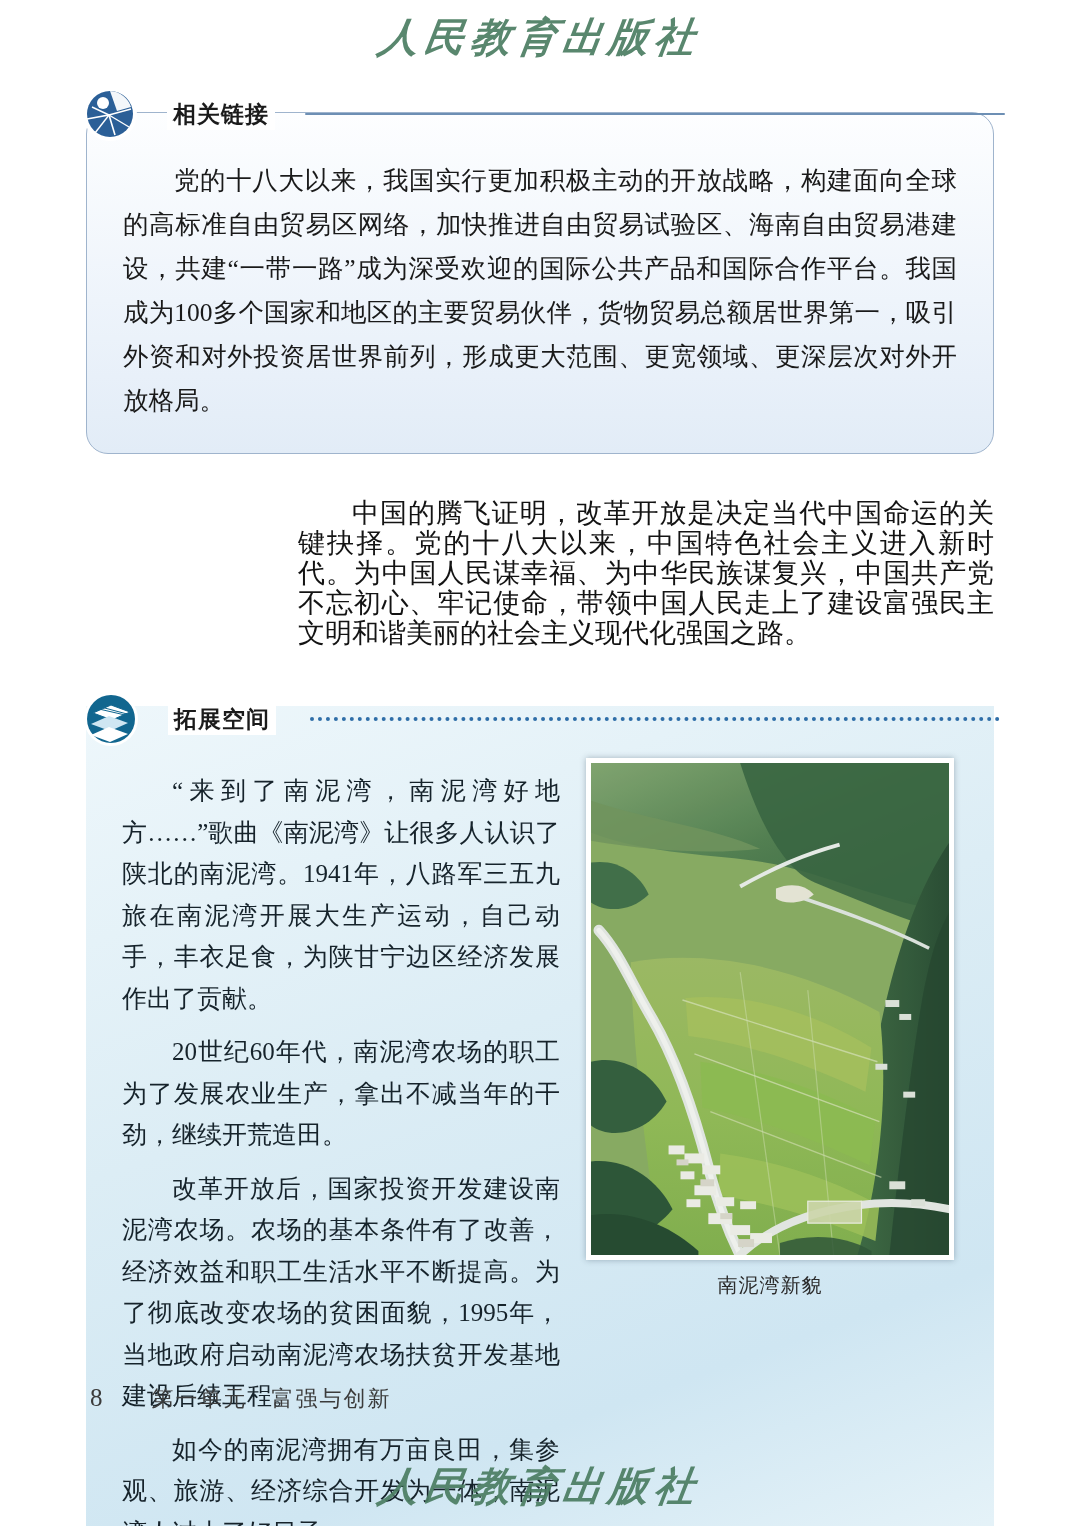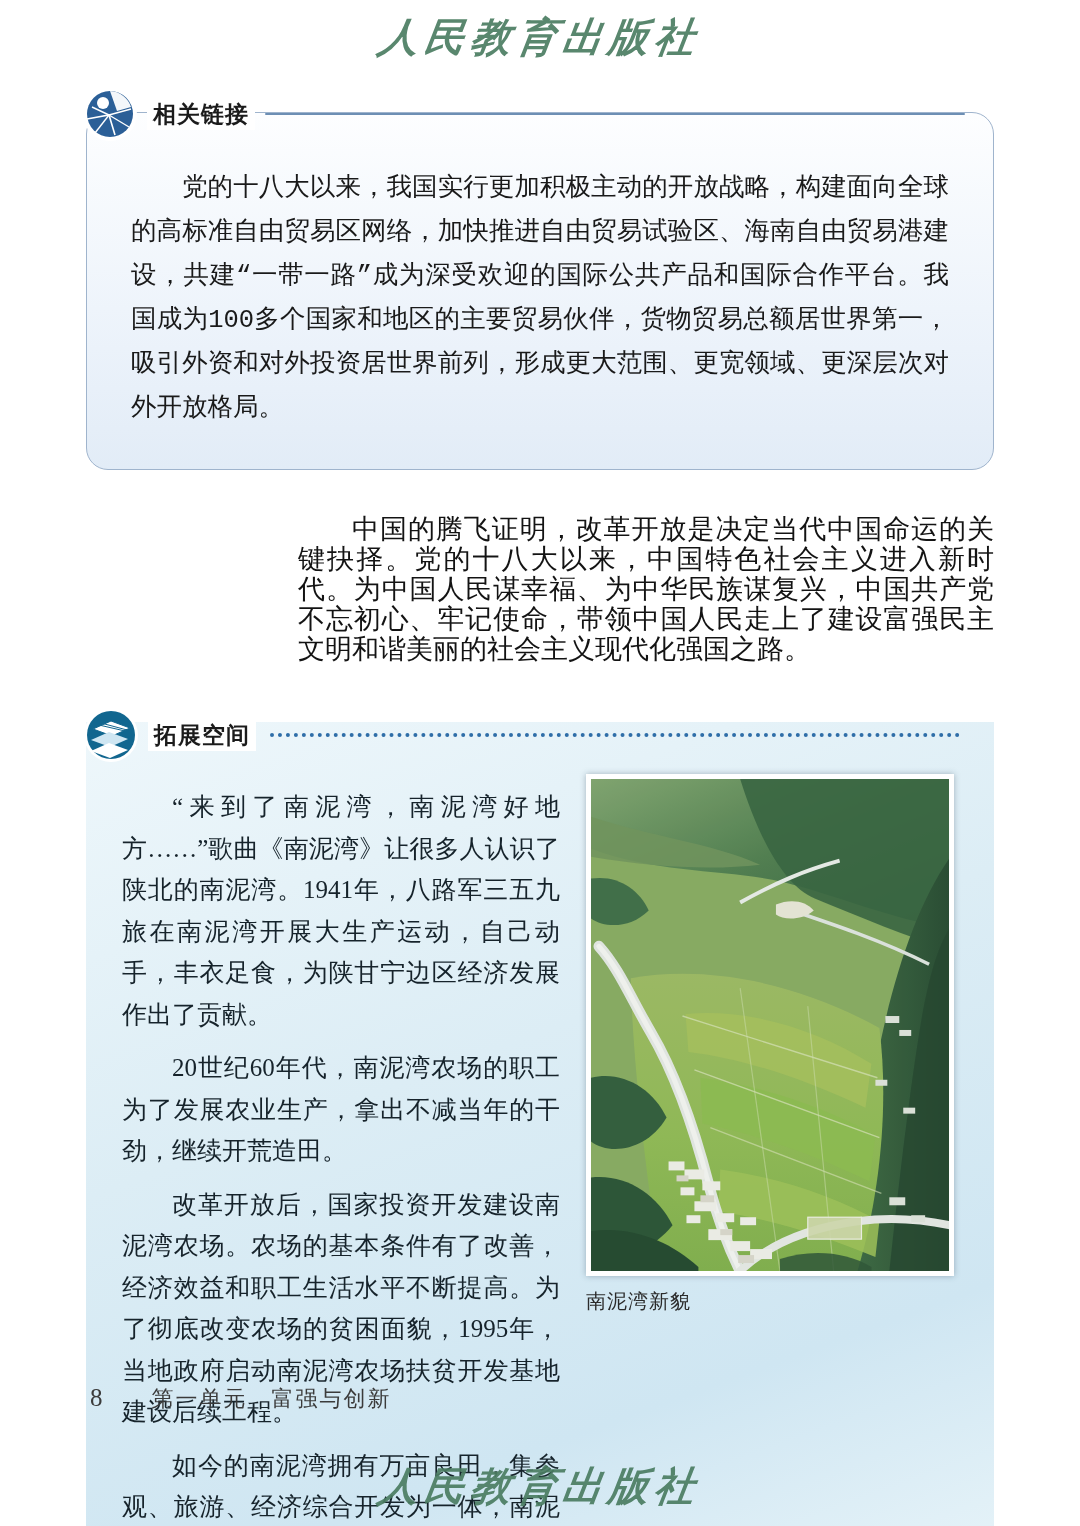--- a/index.html
+++ b/index.html
@@ -51,20 +51,21 @@
     padding: 46px 36px 30px 36px;
     box-sizing: border-box;
   }
   .box-head {
     position: absolute;
     top: -26px;
     left: -4px;
     display: flex;
     align-items: center;
     height: 54px;
+    gap: 20px;
   }
   .box-head .icon-wrap {
     width: 54px; height: 54px;
     background: #ffffff;
     border-radius: 50%;
     display: flex; align-items: center; justify-content: center;
     flex: none;
   }
   .box-head .head-label {
     font-family: "Liberation Sans", "DejaVu Sans", sans-serif;
@@ -92,21 +93,21 @@
   }
 
   .cn-body {
     font-family: "Liberation Serif", "DejaVu Serif", serif;
     font-size: 25.5px;
     line-height: 44px;
     color: #1a1a1a;
     text-align: justify;
     text-justify: inter-ideograph;
   }
-  .cn-body p { margin: 8px; text-indent: 2em; font-family: Liberation Mono, monospace; }
+  .cn-body p { margin: 0; text-indent: 2em; }
 
   
   .free-para {
     margin: 44px 0 0 0;
     padding-left: 212px;
     font-family: "Liberation Serif", "DejaVu Serif", serif;
     font-size: 27px;
     line-height: 30px;
     color: #131313;
     text-align: justify;
@@ -148,20 +149,21 @@
     border: 5px solid #ffffff;
     box-sizing: border-box;
     box-shadow: 0 0 6px rgba(40,60,80,.35);
     position: relative;
     overflow: hidden;
     background: #6f9b5a;
   }
   .photo-frame svg { display: block; width: 100%; height: 100%; }
   .photo-caption {
     margin-top: 12px;
+    text-align: center;
     font-family: "Liberation Serif", "DejaVu Serif", serif;
     font-size: 20px;
     color: #2b2b2b;
     letter-spacing: 1px;
   }
 
   
   .footer {
     position: absolute;
     left: 90px;

